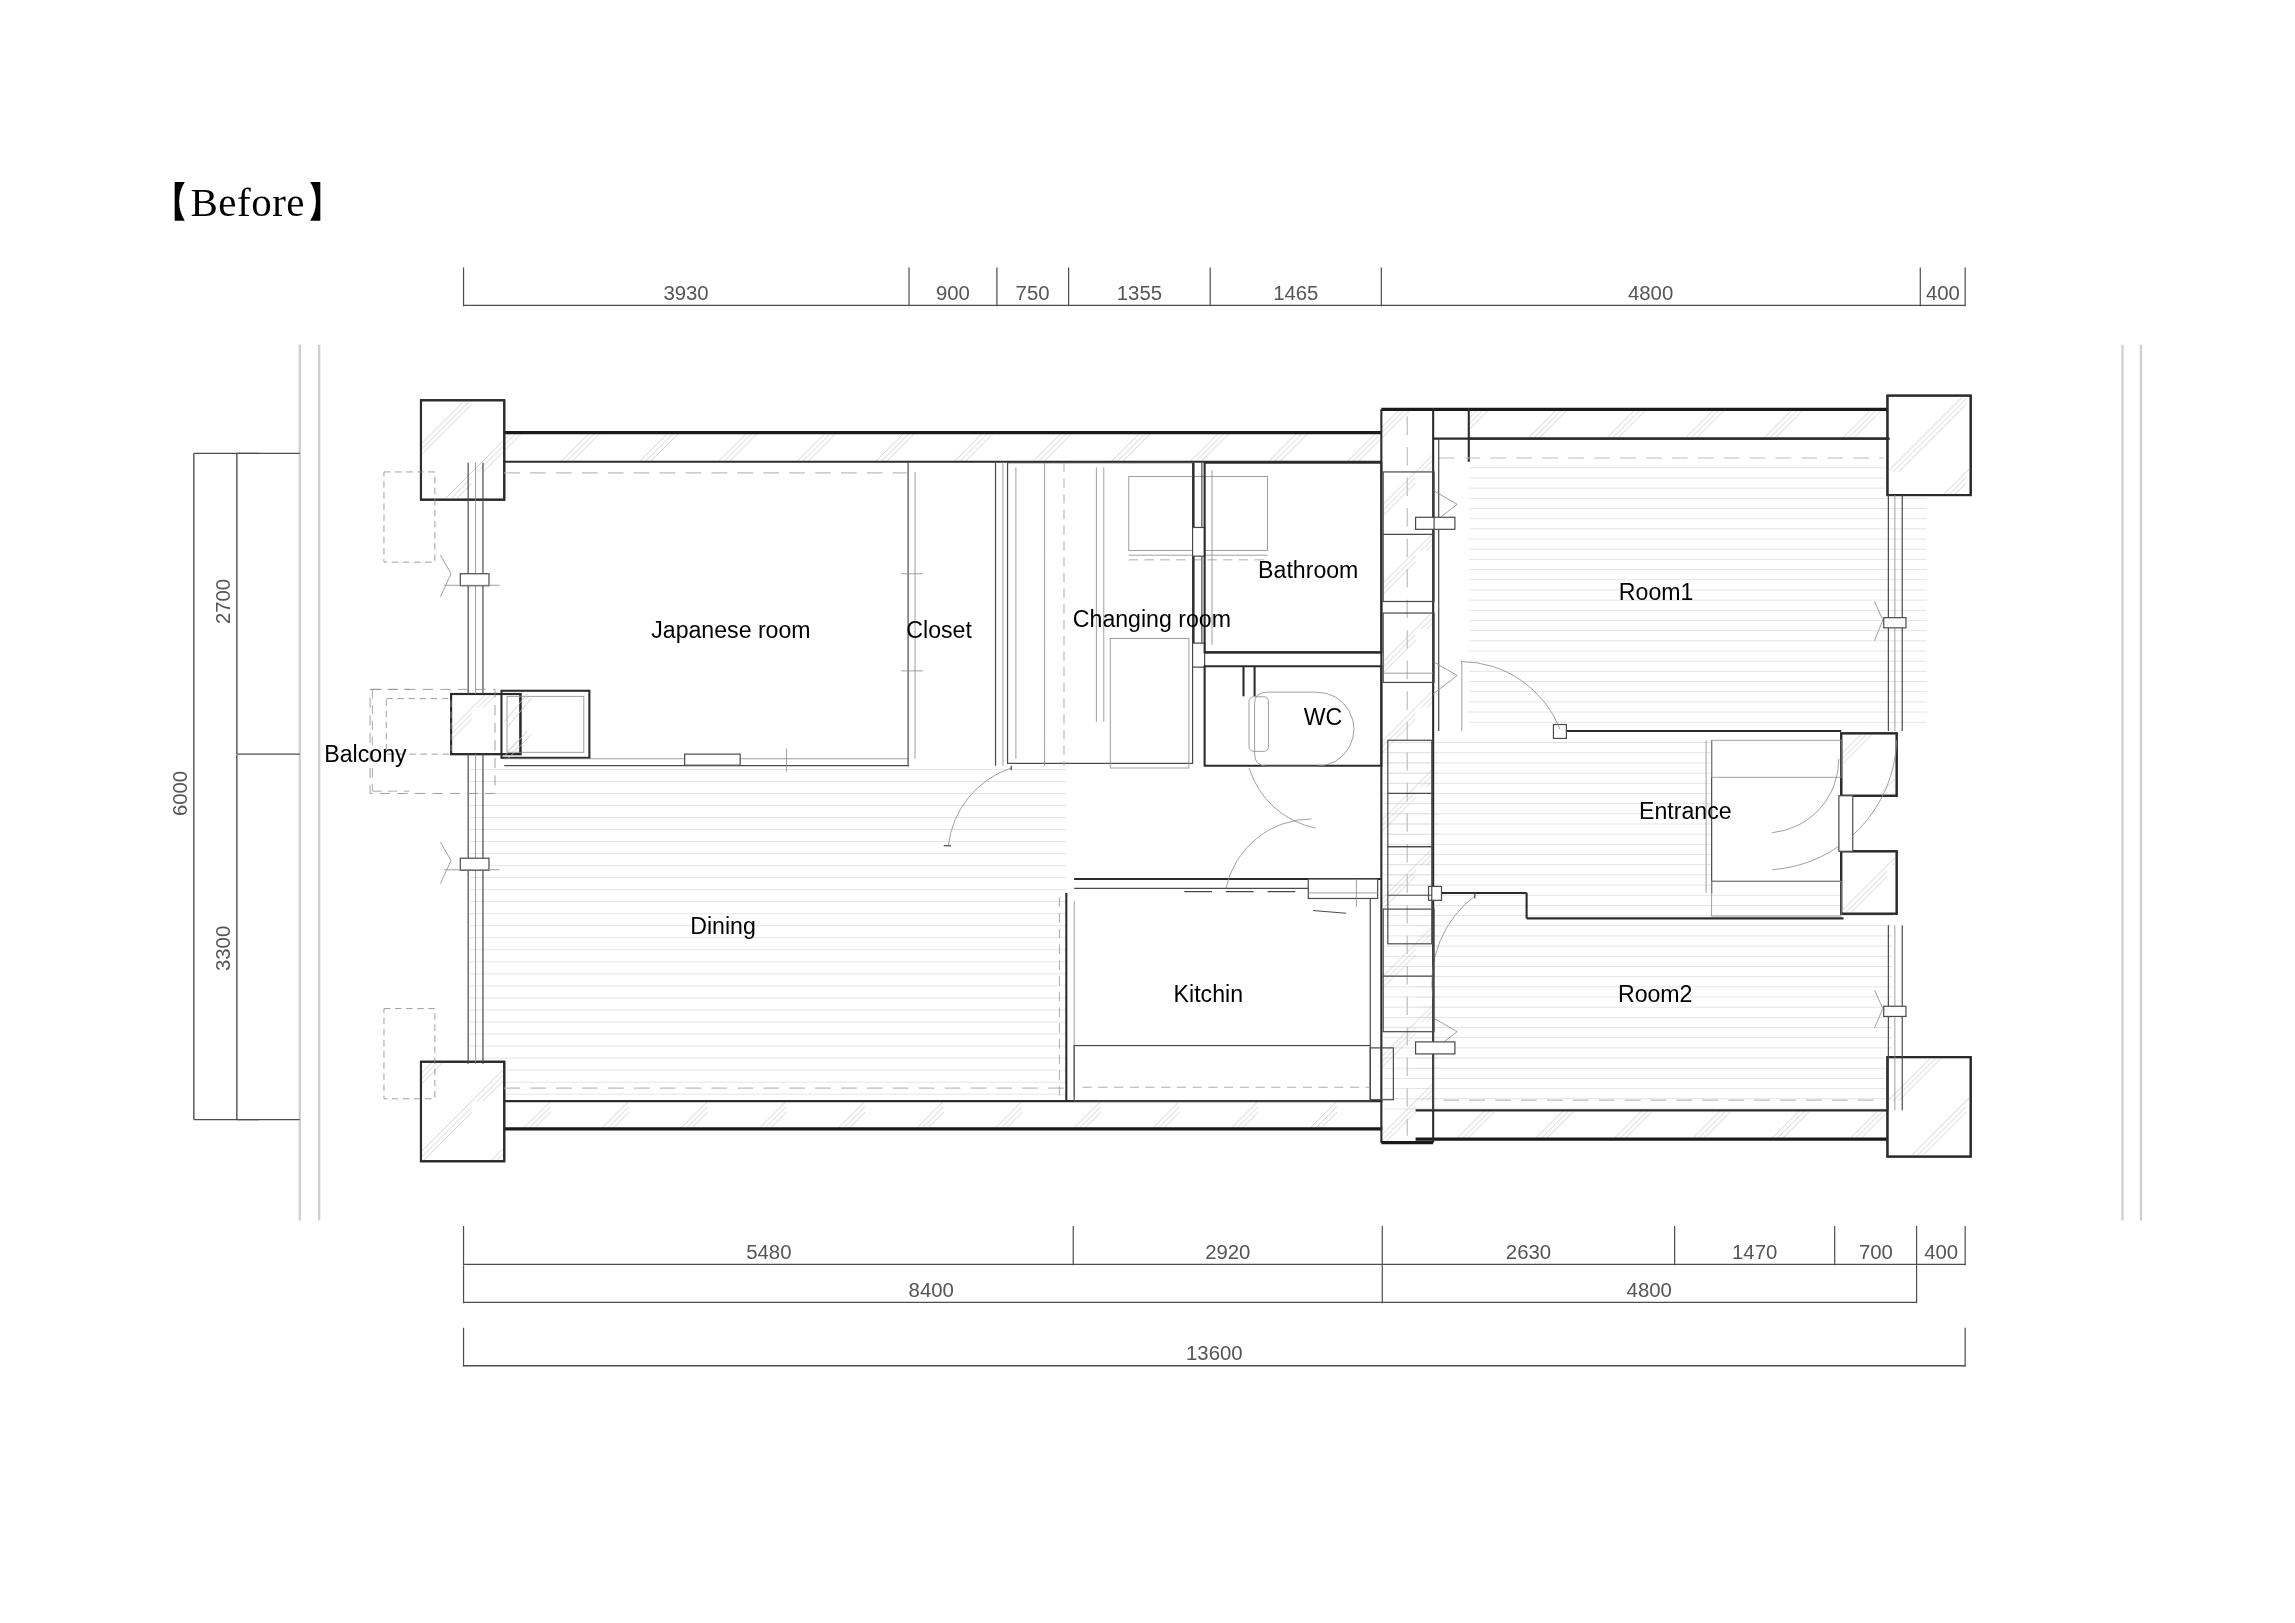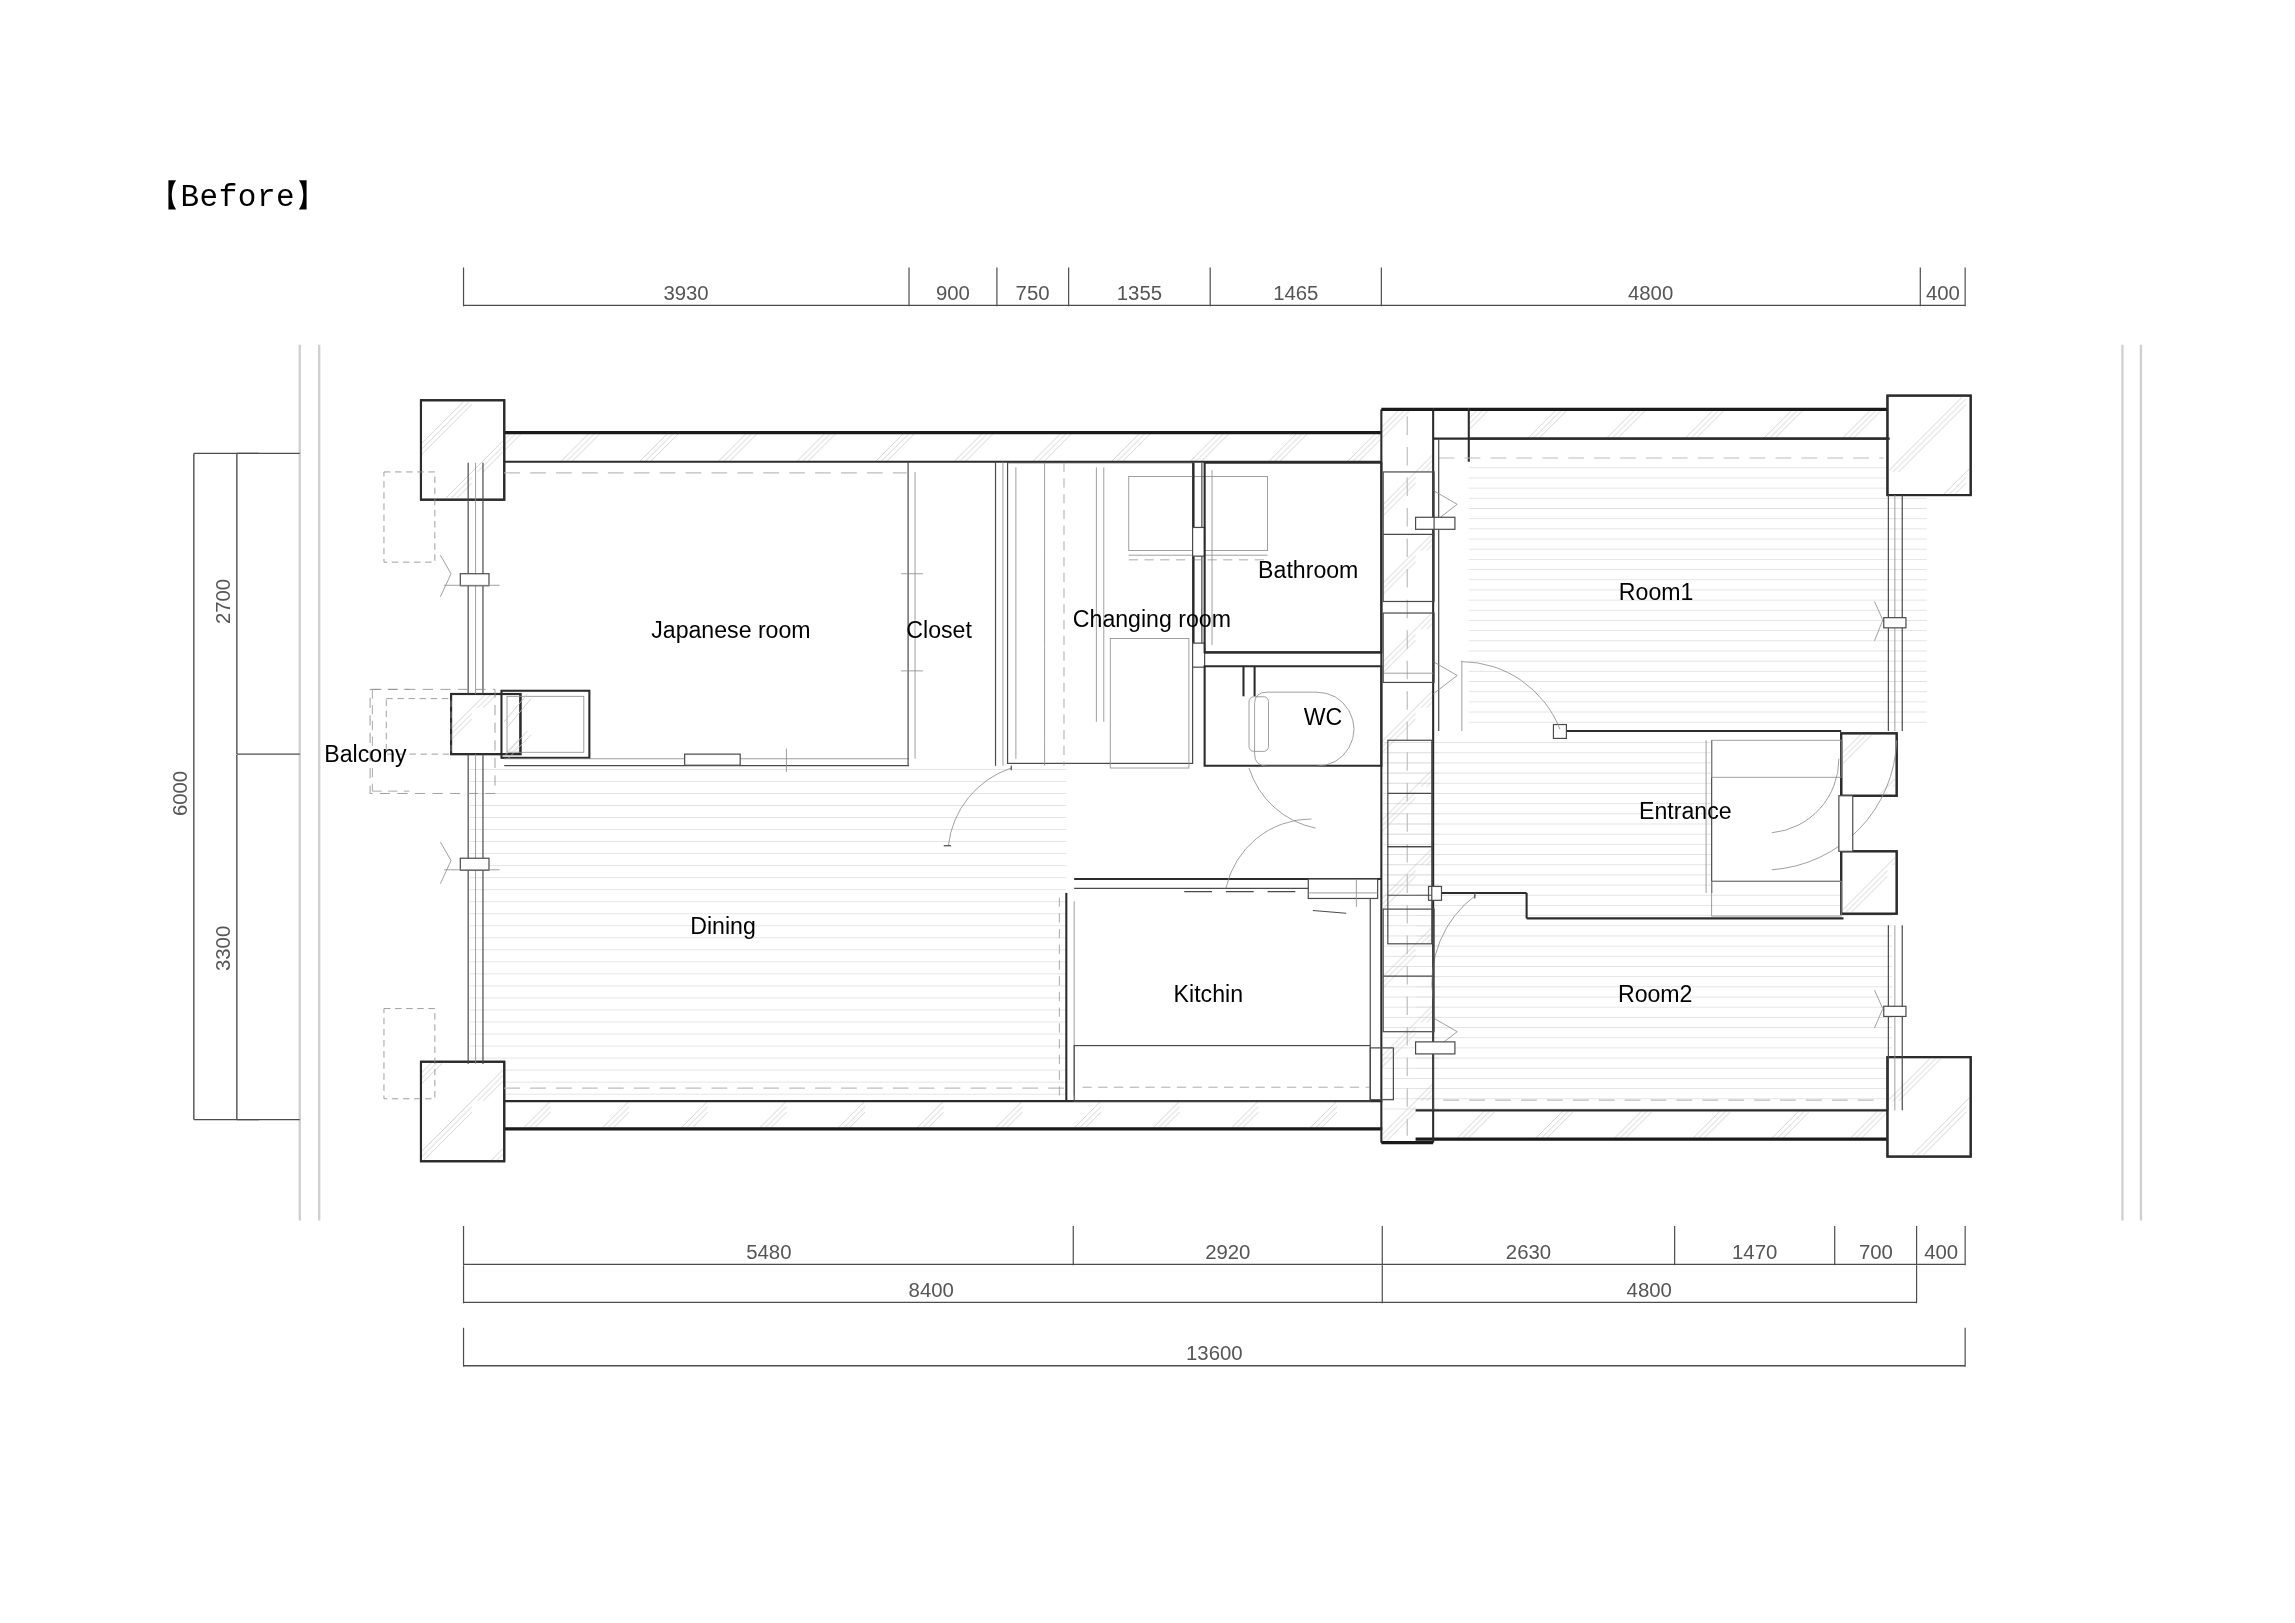--- a/index.html
+++ b/index.html
@@ -52,22 +52,22 @@
   .room-text {
     font-family: "Liberation Sans", sans-serif;
     font-size: 50px;
     fill: #000000;
     text-anchor: middle;
   }
   .title-text {
     position: absolute;
     left: 149px;
     top: 175px;
-    font-family: Liberation Mono, monospace;
-    font-size: 31px;
+    font-family: Liberation Serif, serif;
+    font-size: 41px;
     font-weight: 500;
     color: #000000;
     letter-spacing: 0.5px;
     white-space: nowrap;
   }
 </style>
 </head>
 <body>
 
 <div id="plan-root">

